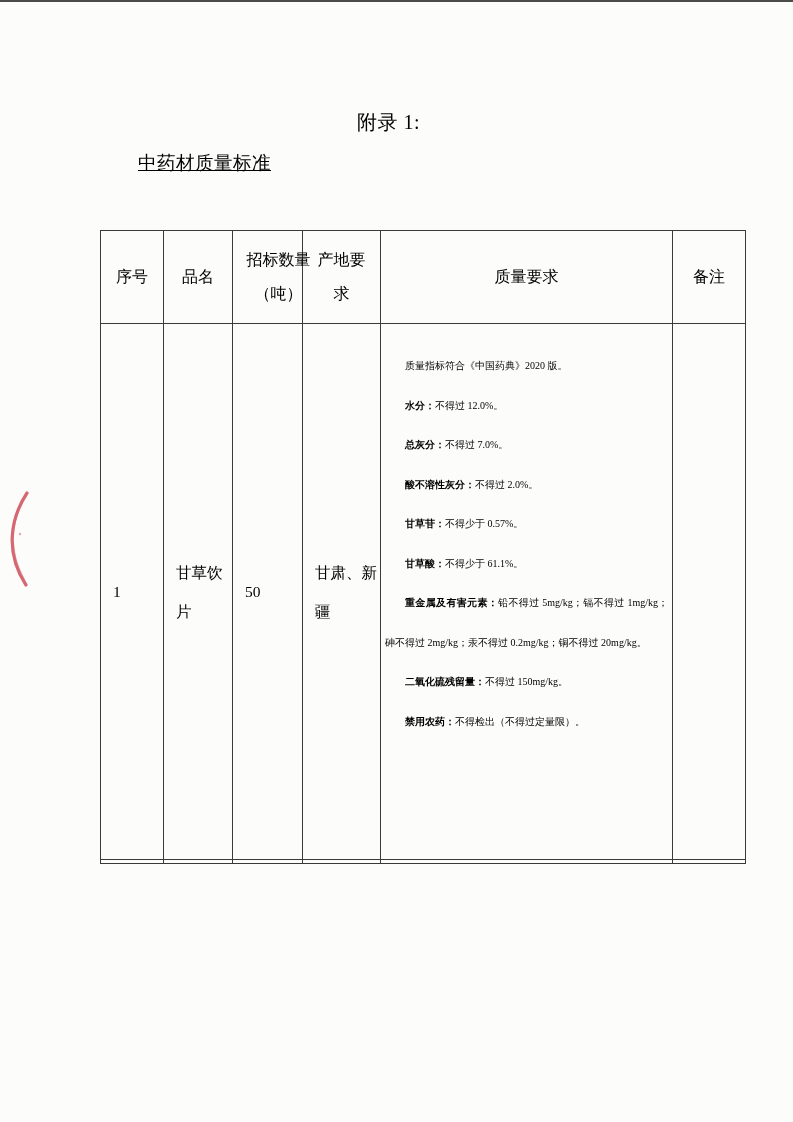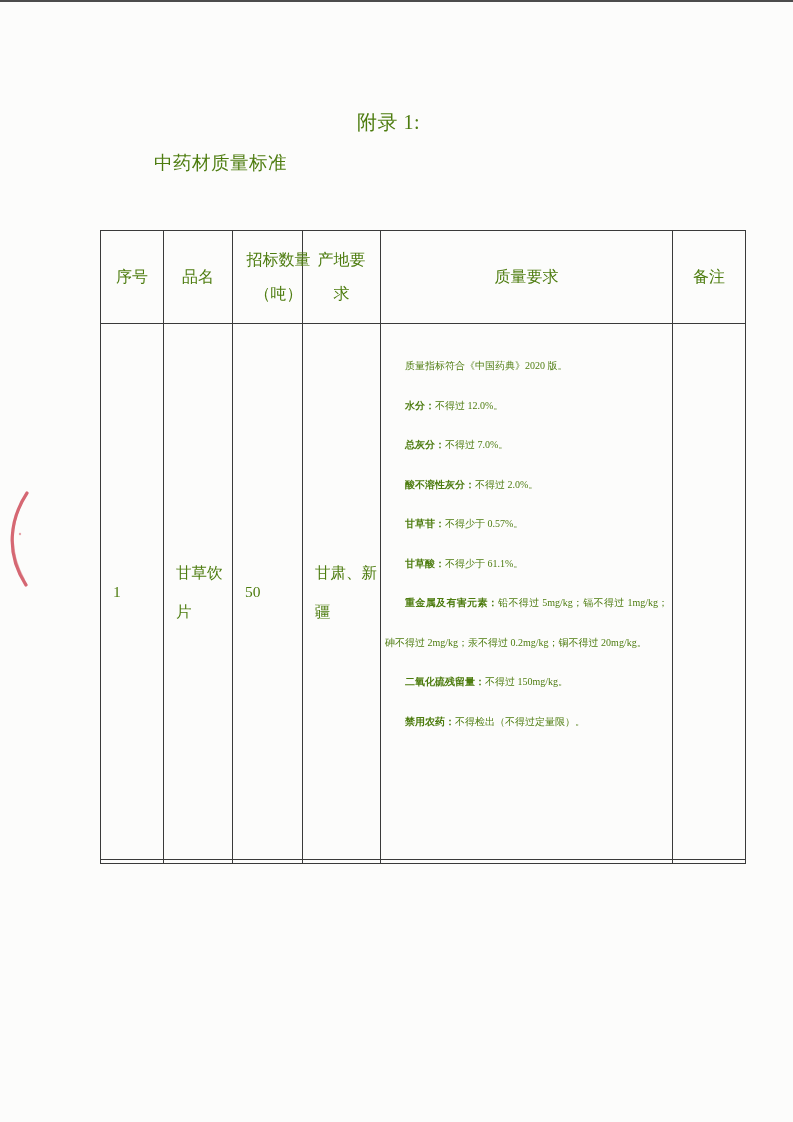--- a/index.html
+++ b/index.html
@@ -3,41 +3,42 @@
 <meta charset="utf-8">
 <style>
   html, body { margin: 0; padding: 0; background: #fcfcfb; }
   .page {
     position: relative;
     width: 793px;
     height: 1122px;
     background: #fcfcfb;
     overflow: hidden;
     font-family: "Liberation Serif", "DejaVu Serif", serif;
-    color: #4d7c0f;
+    color: #000000;
   }
   .edge-top {
     position: absolute;
     top: 0; left: 0;
     width: 100%; height: 2px;
     background: #4c4c4c;
   }
   .appendix {
     position: absolute;
     left: 357px; top: 109px;
     font-size: 20px;
     letter-spacing: 0.5px;
     white-space: nowrap;
   }
   .doc-title {
     position: absolute;
-    left: 154px; top: 150px;
+    left: 138px; top: 150px;
     font-size: 18.5px;
     letter-spacing: 0.5px;
     white-space: nowrap;
+    text-decoration: underline;
   }
   .pen-mark {
     position: absolute;
     left: 2px; top: 485px;
     width: 40px; height: 110px;
   }
   table.tbl {
     position: absolute;
     left: 100px; top: 230px;
     width: 645px;

